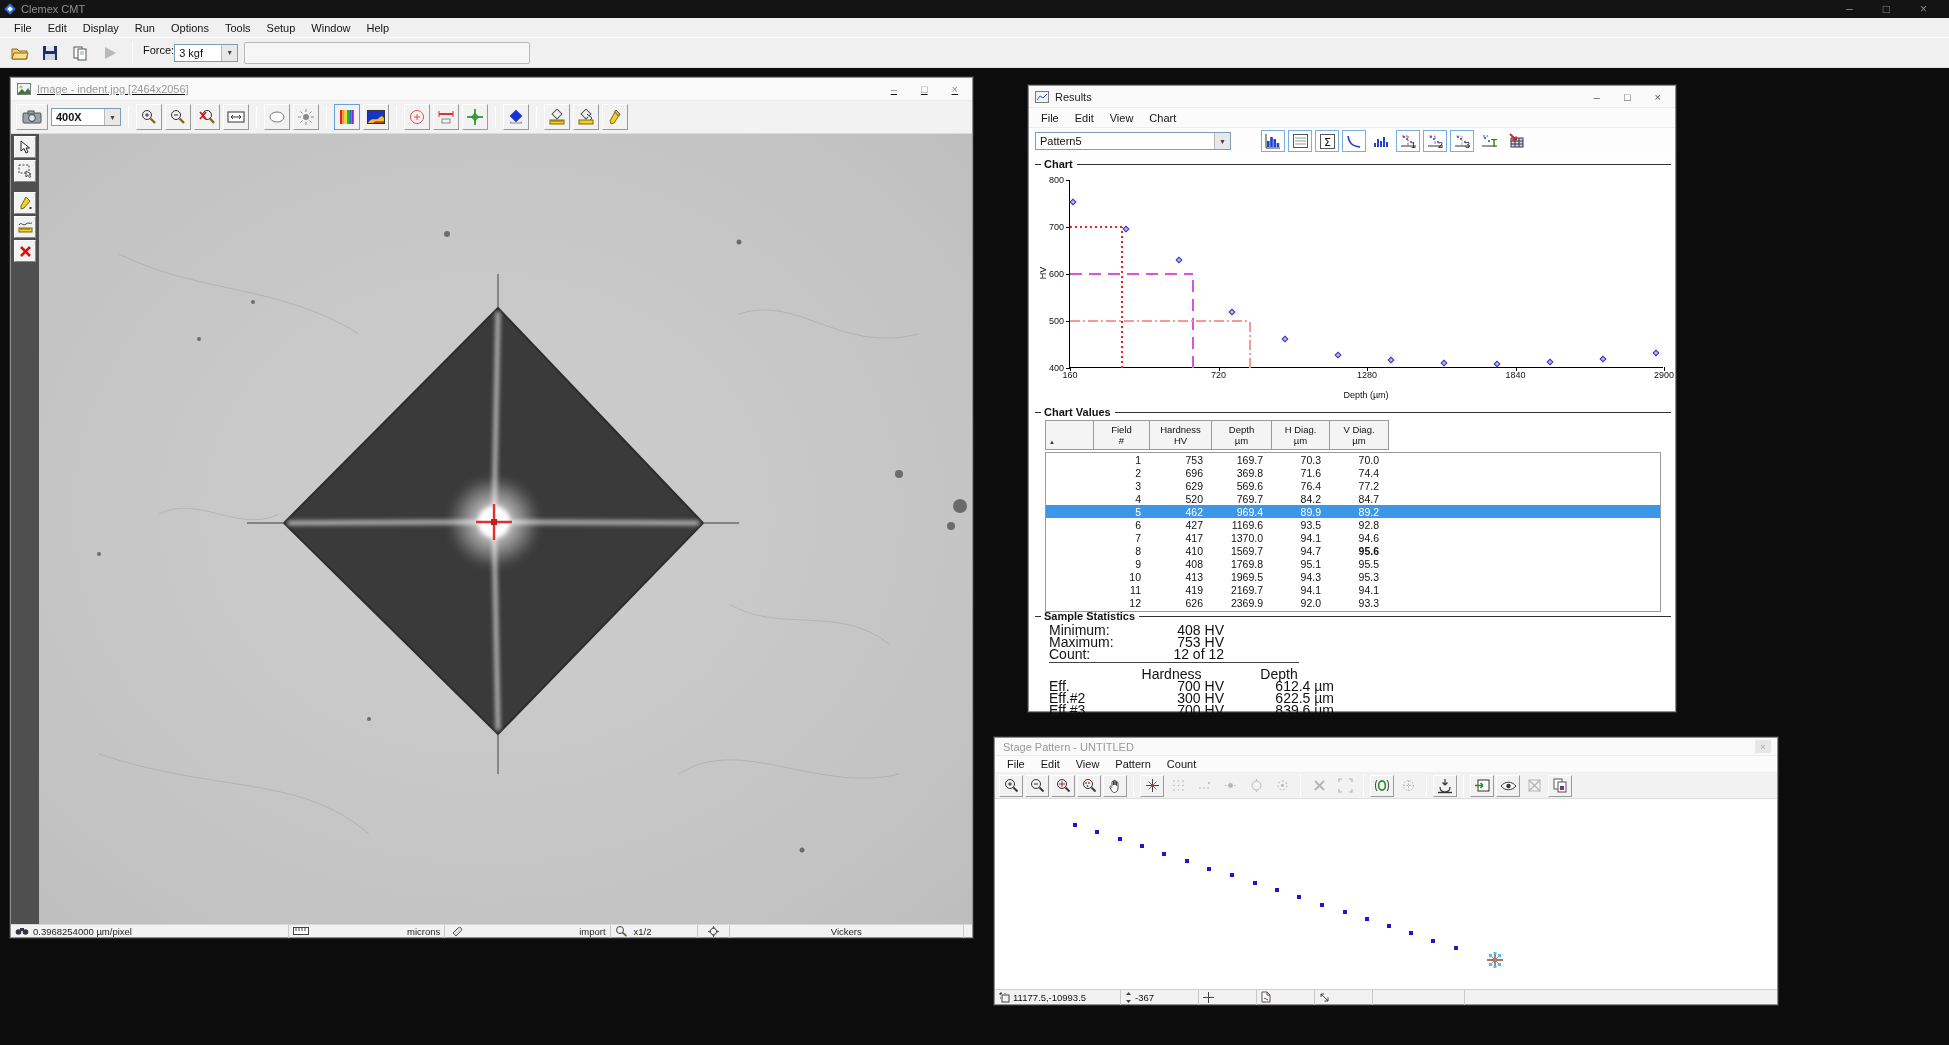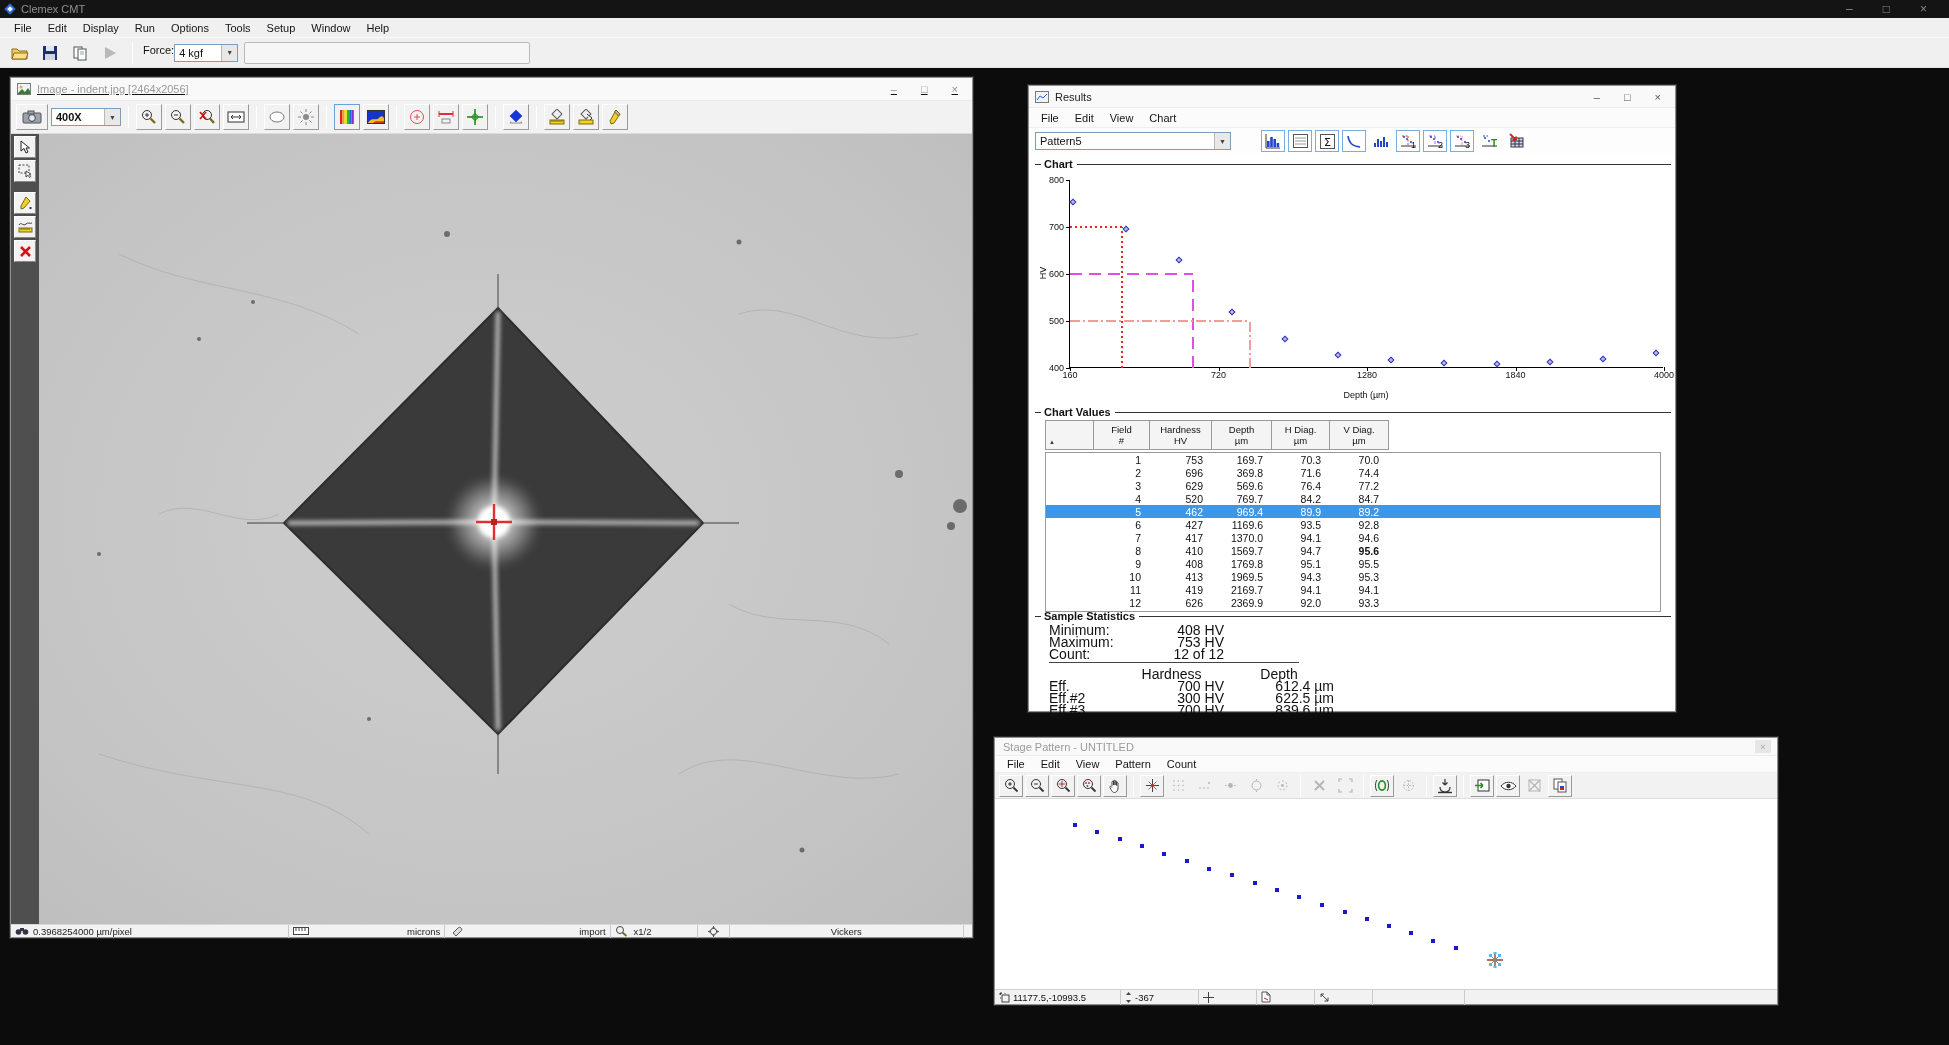--- a/index.html
+++ b/index.html
@@ -168,21 +168,21 @@
     </div>
     <div class="tbtn">
       <svg width="16" height="16" viewBox="0 0 16 16">
         <path d="M3 2 L14 8 L3 14 Z" fill="#b9b9b9"></path>
       </svg>
     </div>
     <div class="vsep"></div>
     <div class="force-wrap">
       <span>Force:</span>
       <div class="combo" style="width:64px;">
-        <span class="val">4 kgf</span>
+        <span class="val">3 kgf</span>
         <span class="drop">▼</span>
       </div>
     </div>
     <div class="sunken-panel"></div>
   </div>
 
   <div class="window" id="image-window">
     <div class="win-titlebar">
       <svg width="14" height="12" viewBox="0 0 14 12">
         <rect x="0.5" y="0.5" width="13" height="11" fill="#eef4fb" stroke="#7a7a7a"></rect>
@@ -605,21 +605,21 @@
           <div class="ytick" style="top: 0px;">800</div>
           <div class="xtickmark" style="left: 0px;"></div>
           <div class="xtick" style="left: 0px;">160</div>
           <div class="xtickmark" style="left: 148.5px;"></div>
           <div class="xtick" style="left: 148.5px;">720</div>
           <div class="xtickmark" style="left: 297px;"></div>
           <div class="xtick" style="left: 297px;">1280</div>
           <div class="xtickmark" style="left: 445.5px;"></div>
           <div class="xtick" style="left: 445.5px;">1840</div>
           <div class="xtickmark" style="left: 594px;"></div>
-          <div class="xtick" style="left: 594px;">4000</div>
+          <div class="xtick" style="left: 594px;">2900</div>
           <div class="refline" style="left: 0px; top: 46px; width: 51.5772px; height: 2px; background: repeating-linear-gradient(90deg, rgb(238, 34, 34) 0px, rgb(238, 34, 34) 2px, transparent 2px, transparent 5px);"></div>
           <div class="refline" style="left: 50.5772px; top: 47px; width: 2px; height: 141px; background: repeating-linear-gradient(0deg, rgb(238, 34, 34) 0px, rgb(238, 34, 34) 2px, transparent 2px, transparent 5px);"></div>
           <div class="refline" style="left: 0px; top: 93px; width: 122.645px; height: 2px; background: repeating-linear-gradient(90deg, rgb(224, 80, 224) 0px, rgb(224, 80, 224) 12px, transparent 12px, transparent 19px);"></div>
           <div class="refline" style="left: 121.645px; top: 94px; width: 2px; height: 94px; background: repeating-linear-gradient(0deg, rgb(224, 80, 224) 0px, rgb(224, 80, 224) 12px, transparent 12px, transparent 19px);"></div>
           <div class="refline" style="left: 0px; top: 140px; width: 180.215px; height: 2px; background: repeating-linear-gradient(90deg, rgb(244, 154, 154) 0px, rgb(244, 154, 154) 10px, transparent 10px, transparent 13px, rgb(244, 154, 154) 13px, rgb(244, 154, 154) 15px, transparent 15px, transparent 18px);"></div>
           <div class="refline" style="left: 179.215px; top: 141px; width: 2px; height: 47px; background: repeating-linear-gradient(0deg, rgb(244, 154, 154) 0px, rgb(244, 154, 154) 10px, transparent 10px, transparent 13px, rgb(244, 154, 154) 13px, rgb(244, 154, 154) 15px, transparent 15px, transparent 18px);"></div>
           <div class="dpoint" style="left: 2.57223px; top: 22.09px;"></div>
           <div class="dpoint" style="left: 55.6345px; top: 48.88px;"></div>
           <div class="dpoint" style="left: 108.617px; top: 80.37px;"></div>
           <div class="dpoint" style="left: 161.679px; top: 131.6px;"></div>

